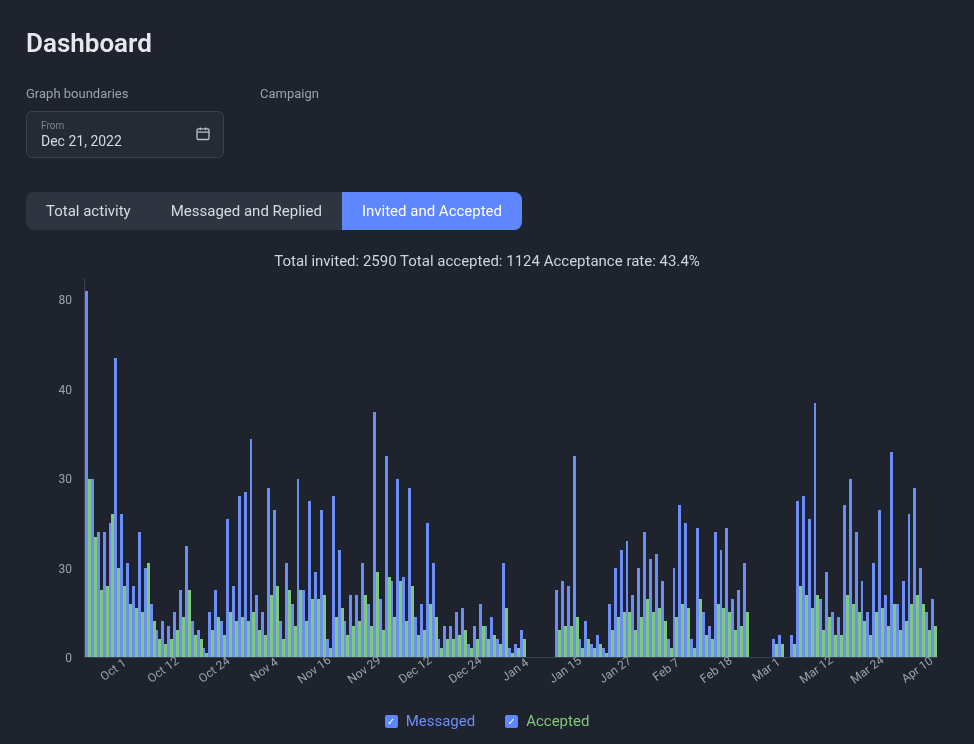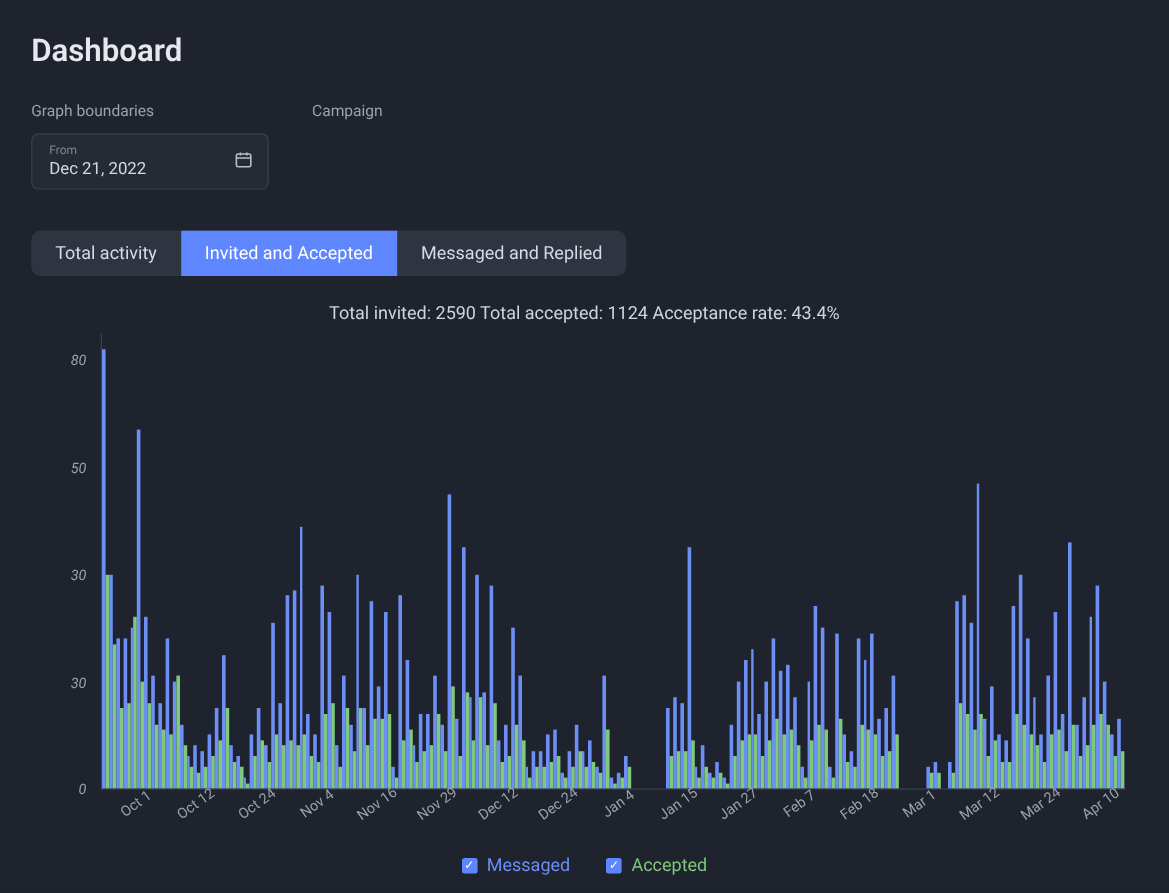--- a/index.html
+++ b/index.html
@@ -93,21 +93,20 @@
     top: 0;
     bottom: 0;
     width: 34px;
   }
   .y-tick {
     position: absolute;
     right: 4px;
     transform: translateY(50%);
     font-size: 12px;
     color: #9ba2af;
-    font-style: italic;
   }
   .plot {
     position: absolute;
     left: 42px;
     right: 0;
     top: 0;
     bottom: 0;
     border-left: 1px solid #3a4150;
     border-bottom: 1px solid #3a4150;
     display: flex;
@@ -188,32 +187,32 @@
     </div>
   </div>
 
   <div class="ctrl-group">
     <span class="ctrl-label">Campaign</span>
   </div>
 </div>
 
 <div class="tabs" id="tabs">
     <div class="tab">Total activity</div>
+    <div class="tab">Messaged and Replied</div>
     <div class="tab active">Invited and Accepted</div>
-    <div class="tab">Messaged and Replied</div>
   </div>
 
 <div class="summary">Total invited: 2590  Total accepted: 1124  Acceptance rate: 43.4%</div>
 
 <div class="chart-wrap">
   <div class="y-axis" id="y-axis">
       <span class="y-tick" style="bottom: 0%;">0</span>
       <span class="y-tick" style="bottom: 23.5294%;">30</span>
       <span class="y-tick" style="bottom: 47.0588%;">30</span>
-      <span class="y-tick" style="bottom: 70.5882%;">50</span>
+      <span class="y-tick" style="bottom: 70.5882%;">40</span>
       <span class="y-tick" style="bottom: 94.1176%;">80</span>
     </div>
   <div class="plot" id="plot">
       <div class="bar-group">
         <div class="bar invited" style="height: 96.4706%;"></div>
         <div class="bar accepted" style="height: 47.0588%;"></div>
       </div>
       <div class="bar-group">
         <div class="bar invited" style="height: 47.0588%;"></div>
         <div class="bar accepted" style="height: 31.7647%;"></div>

